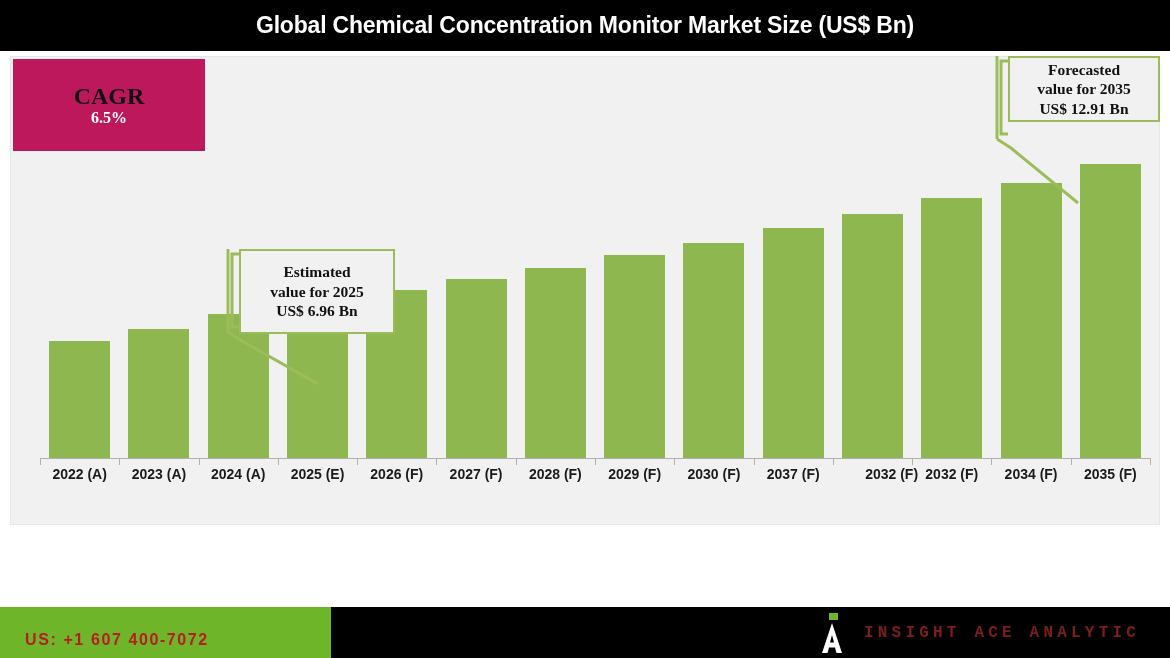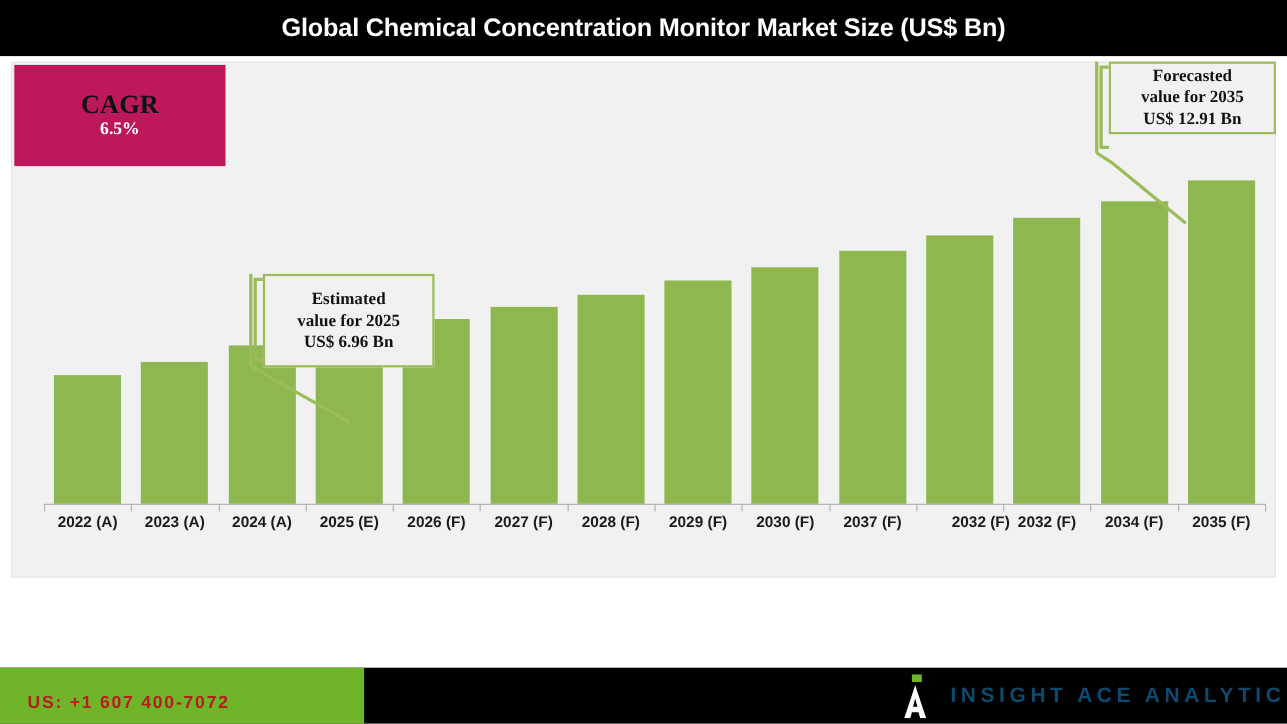--- a/index.html
+++ b/index.html
@@ -165,24 +165,24 @@
     color: #b91c1c;
     letter-spacing: 1.6px;
   }
   #footer-brand {
     position: absolute; left: 818px; top: 0;
     height: 51px;
     display: flex; align-items: center;
   }
   #brand-mark { position: relative; width: 28px; height: 40px; margin-right: 18px; }
   #brand-text {
-    font-family: Liberation Sans, sans-serif;
-    font-weight: bold;
-    font-size: 19px;
-    color: #0c4a6e;
+    font-family: Liberation Mono, monospace;
+    font-weight: bold;
+    font-size: 16px;
+    color: #7f1d1d;
     letter-spacing: 4.2px;
   }
 </style>
 </head>
 <body>
 
 <div id="title-bar">
   <div id="title-text">Global Chemical Concentration Monitor Market Size (US$ Bn)</div>
 </div>
 

